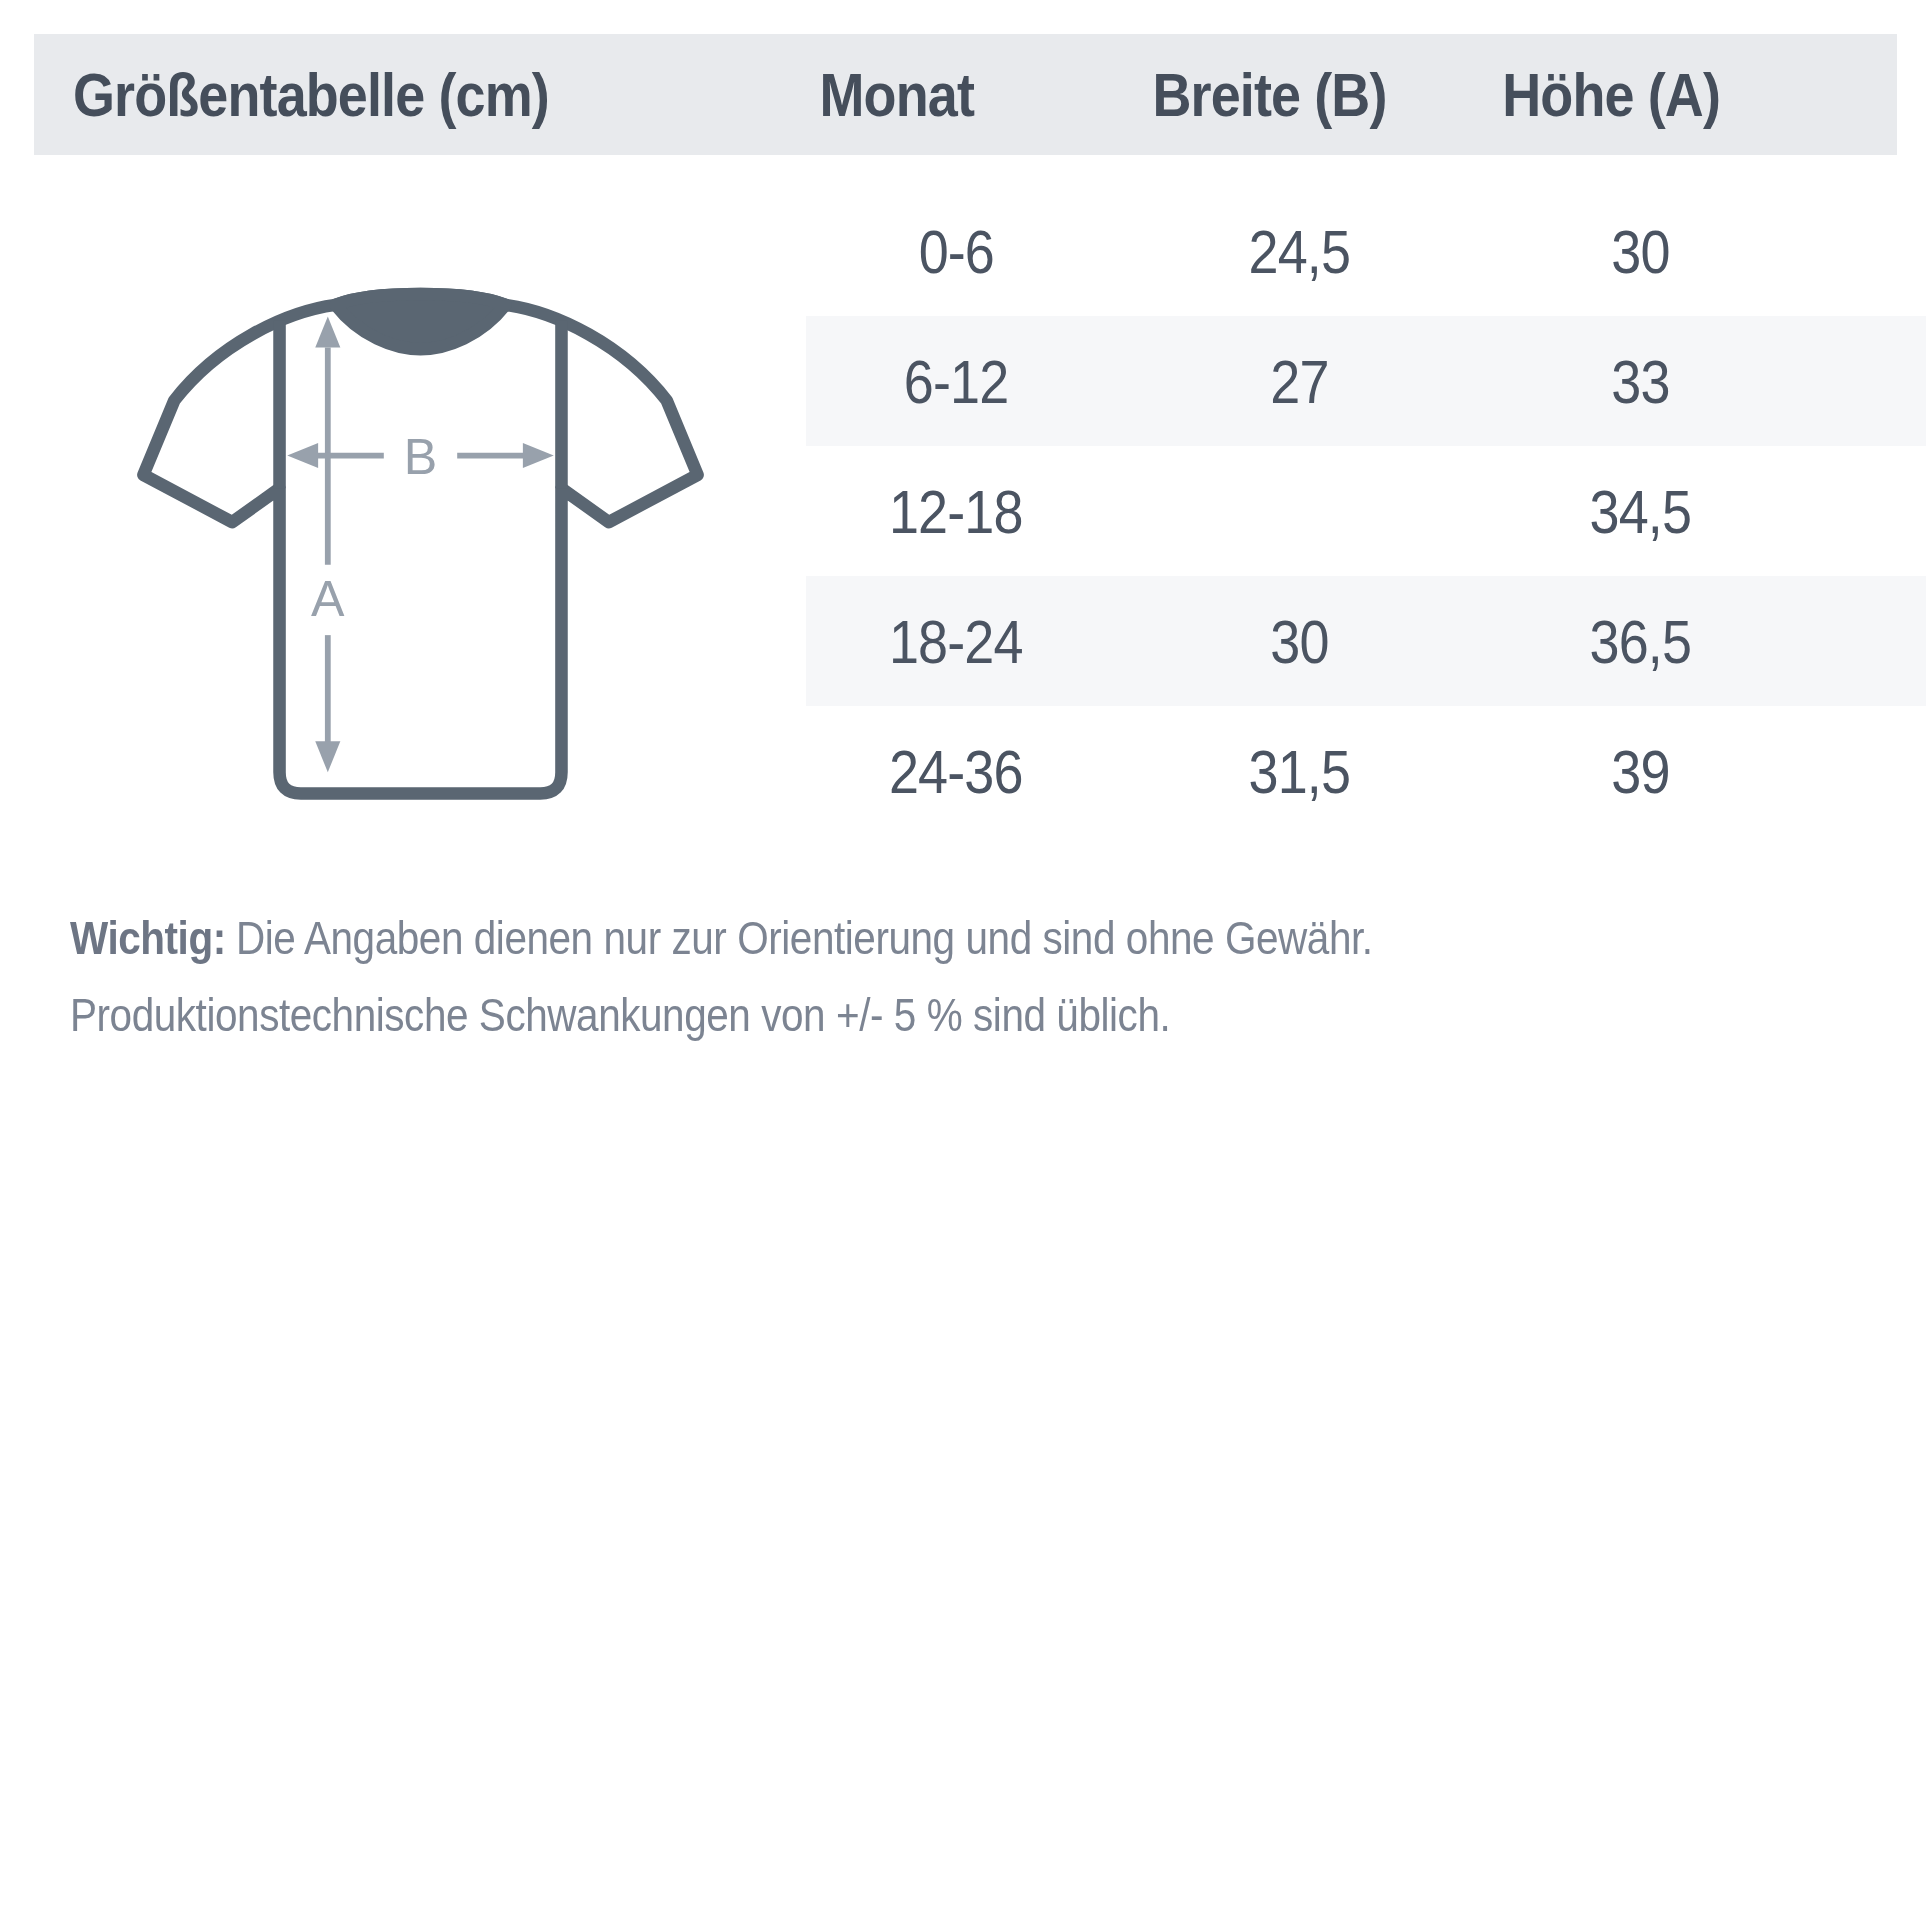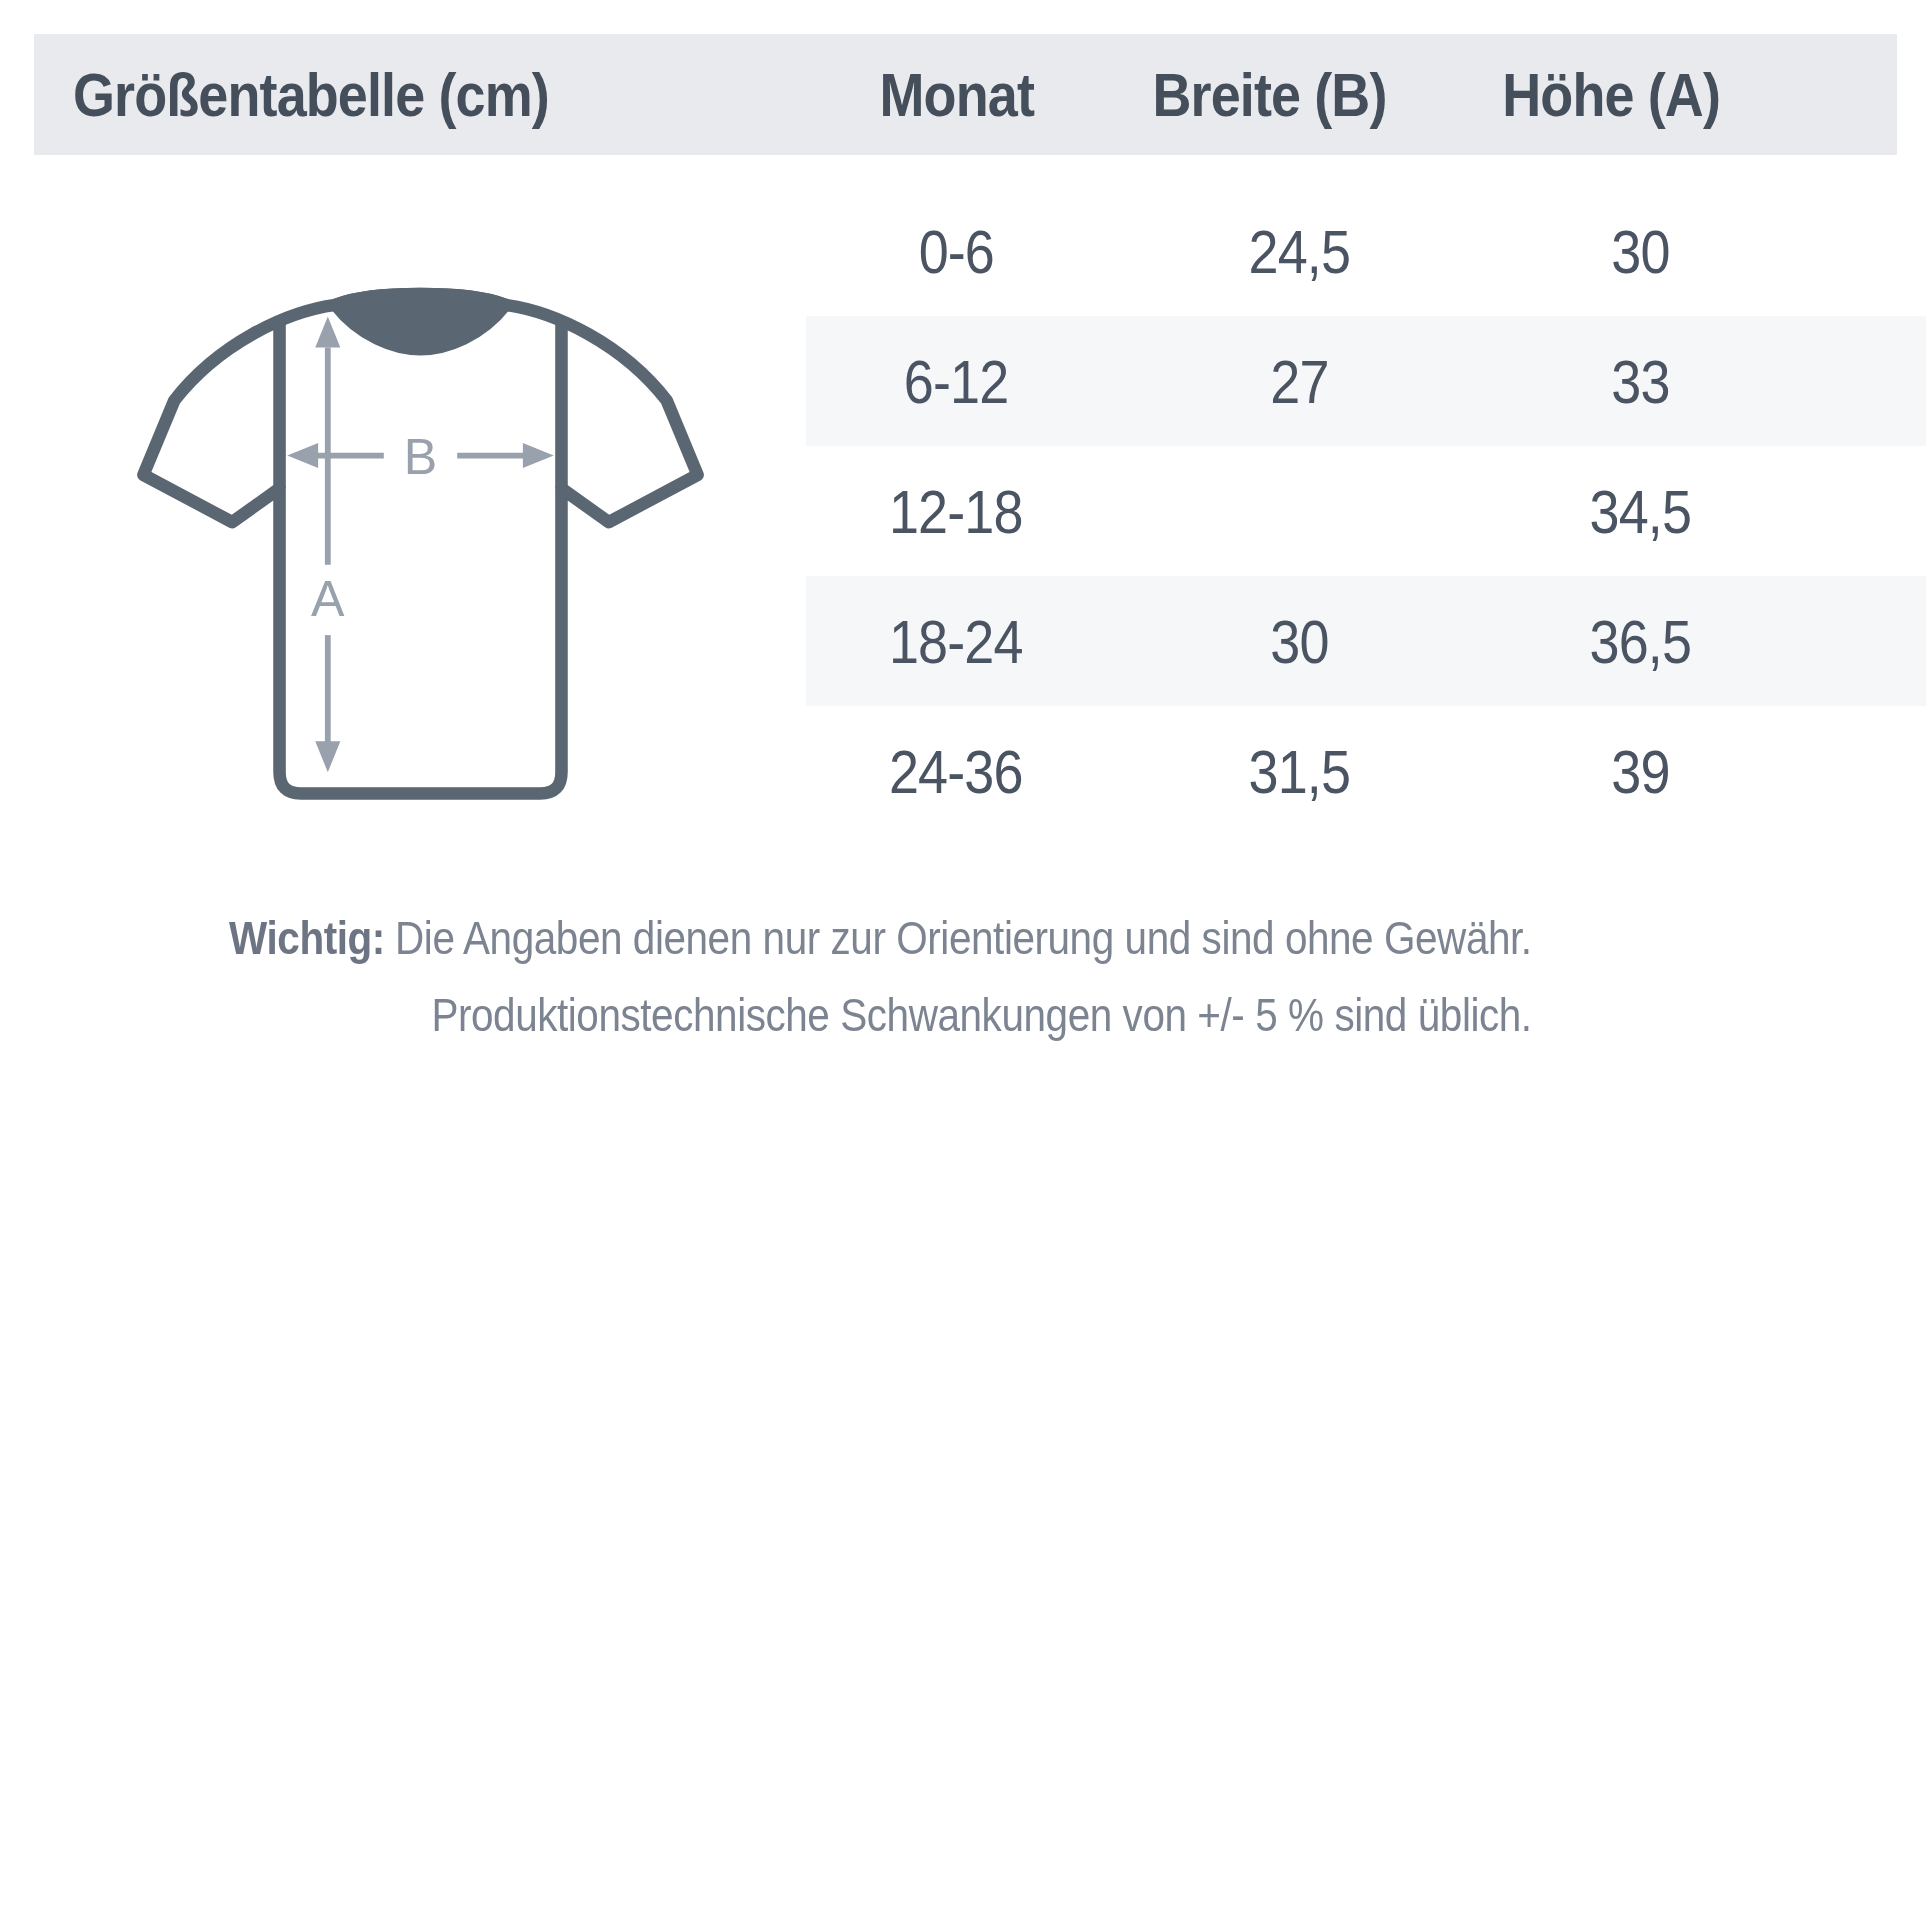--- a/index.html
+++ b/index.html
@@ -1,18 +1,18 @@
 <!DOCTYPE html>
 <html><head>
 <meta charset="utf-8">
 <style>
   html,body{margin:0;padding:0;background:#ffffff;}
   .canvas{
     position:relative;width:1931px;height:1931px;background:#ffffff;
-    font-family:"Liberation Sans",sans-serif;overflow:hidden;text-align:right;
+    font-family:"Liberation Sans",sans-serif;overflow:hidden;
   }
   
   .header-band{
     position:absolute;left:34px;top:34px;width:1863px;height:121px;
     background:#e8eaed;
   }
   .title-wrap{
     position:absolute;left:39px;top:0;height:100%;
     display:flex;align-items:center;
   }
@@ -21,21 +21,21 @@
     transform:scaleX(.87);transform-origin:left center;letter-spacing:-1px;
   }
   .col-h{
     position:absolute;top:0;height:100%;width:444px;
     display:flex;align-items:center;justify-content:center;
   }
   .col-h .txt{
     font-size:62px;font-weight:bold;color:#454e5b;white-space:nowrap;
     transform:scaleX(.87);letter-spacing:-1px;
   }
-  .h1{left:701px;}  
+  .h1{left:641px;}  
   .h2{left:1014px;} 
   .h3{left:1355px;} 
 
   
   .rows{position:absolute;left:0;top:186px;width:1931px;padding-left:29px;}
   .row{position:relative;width:1931px;height:130px;}
   .row.striped::before{
     content:"";position:absolute;left:777px;top:0;width:1120px;height:100%;
     background:#f6f7f9;
   }

